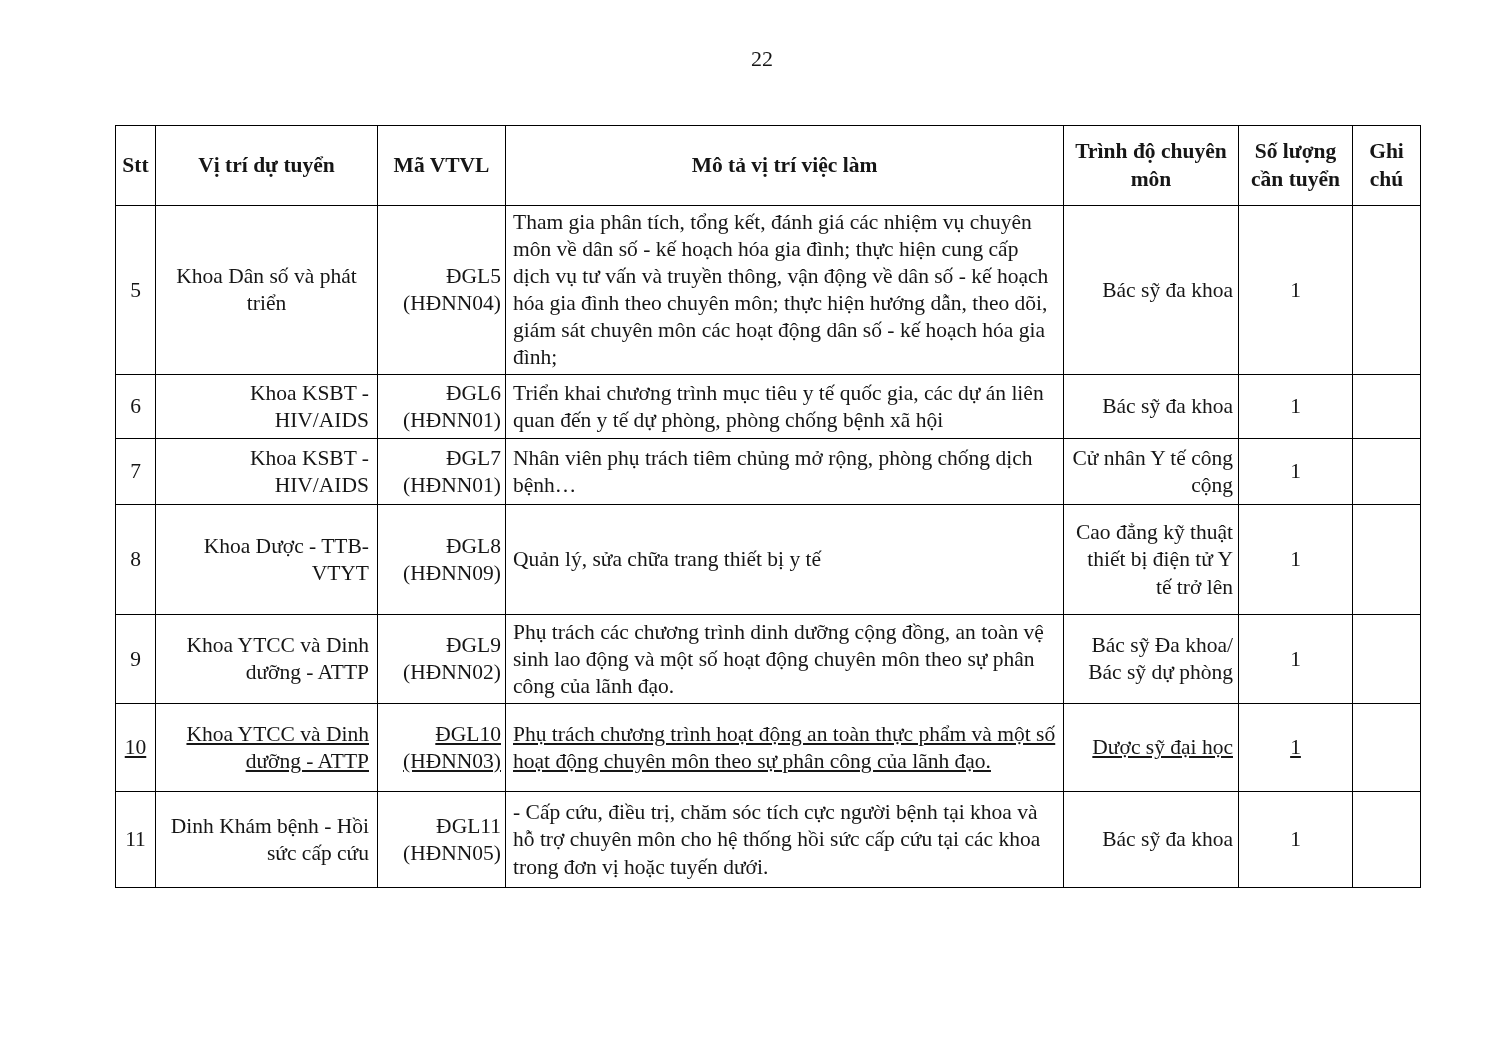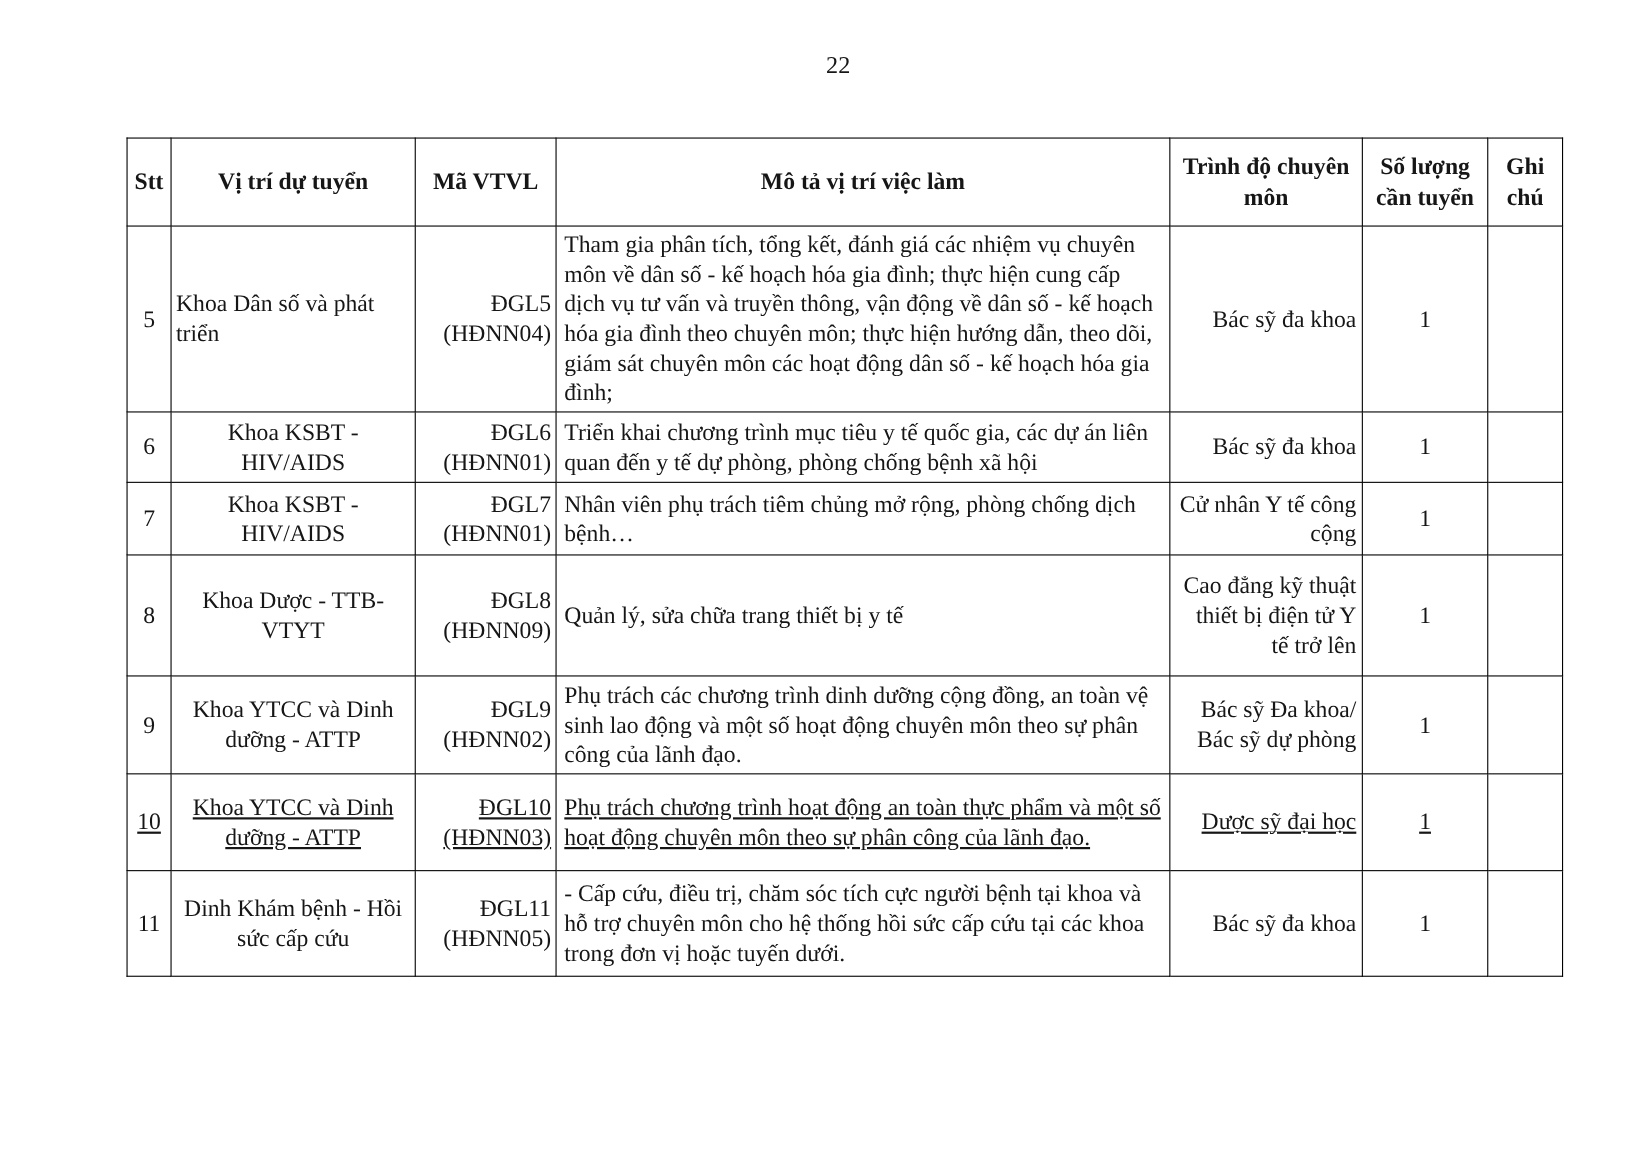--- a/index.html
+++ b/index.html
@@ -55,22 +55,22 @@
   tr.header-row { height: 80px; }
   tr.r5  { height: 163px; }
   tr.r6  { height: 64px; }
   tr.r7  { height: 66px; }
   tr.r8  { height: 110px; }
   tr.r9  { height: 89px; }
   tr.r10 { height: 88px; text-decoration: underline; }
   tr.r11 { height: 96px; }
 
   td.cell-stt  { text-align: center; padding: 2px; }
-  td.cell-pos  { text-align: center; padding: 2px 8px; }
-  tr.r5 td.cell-pos { text-align: left; padding: 2px 4px; }
+  td.cell-pos  { text-align: right; padding: 2px 8px; }
+  tr.r5 td.cell-pos { text-align: center; padding: 2px 4px; }
   td.cell-code { text-align: right; padding: 2px 4px; }
   td.cell-desc { text-align: left; }
   td.cell-qual { text-align: right; padding: 2px 5px; }
   td.cell-qty  { text-align: center; }
   td.cell-note { text-align: center; padding: 2px; }
 </style>
 </head>
 <body>
 
 <div class="page-number">22</div>

